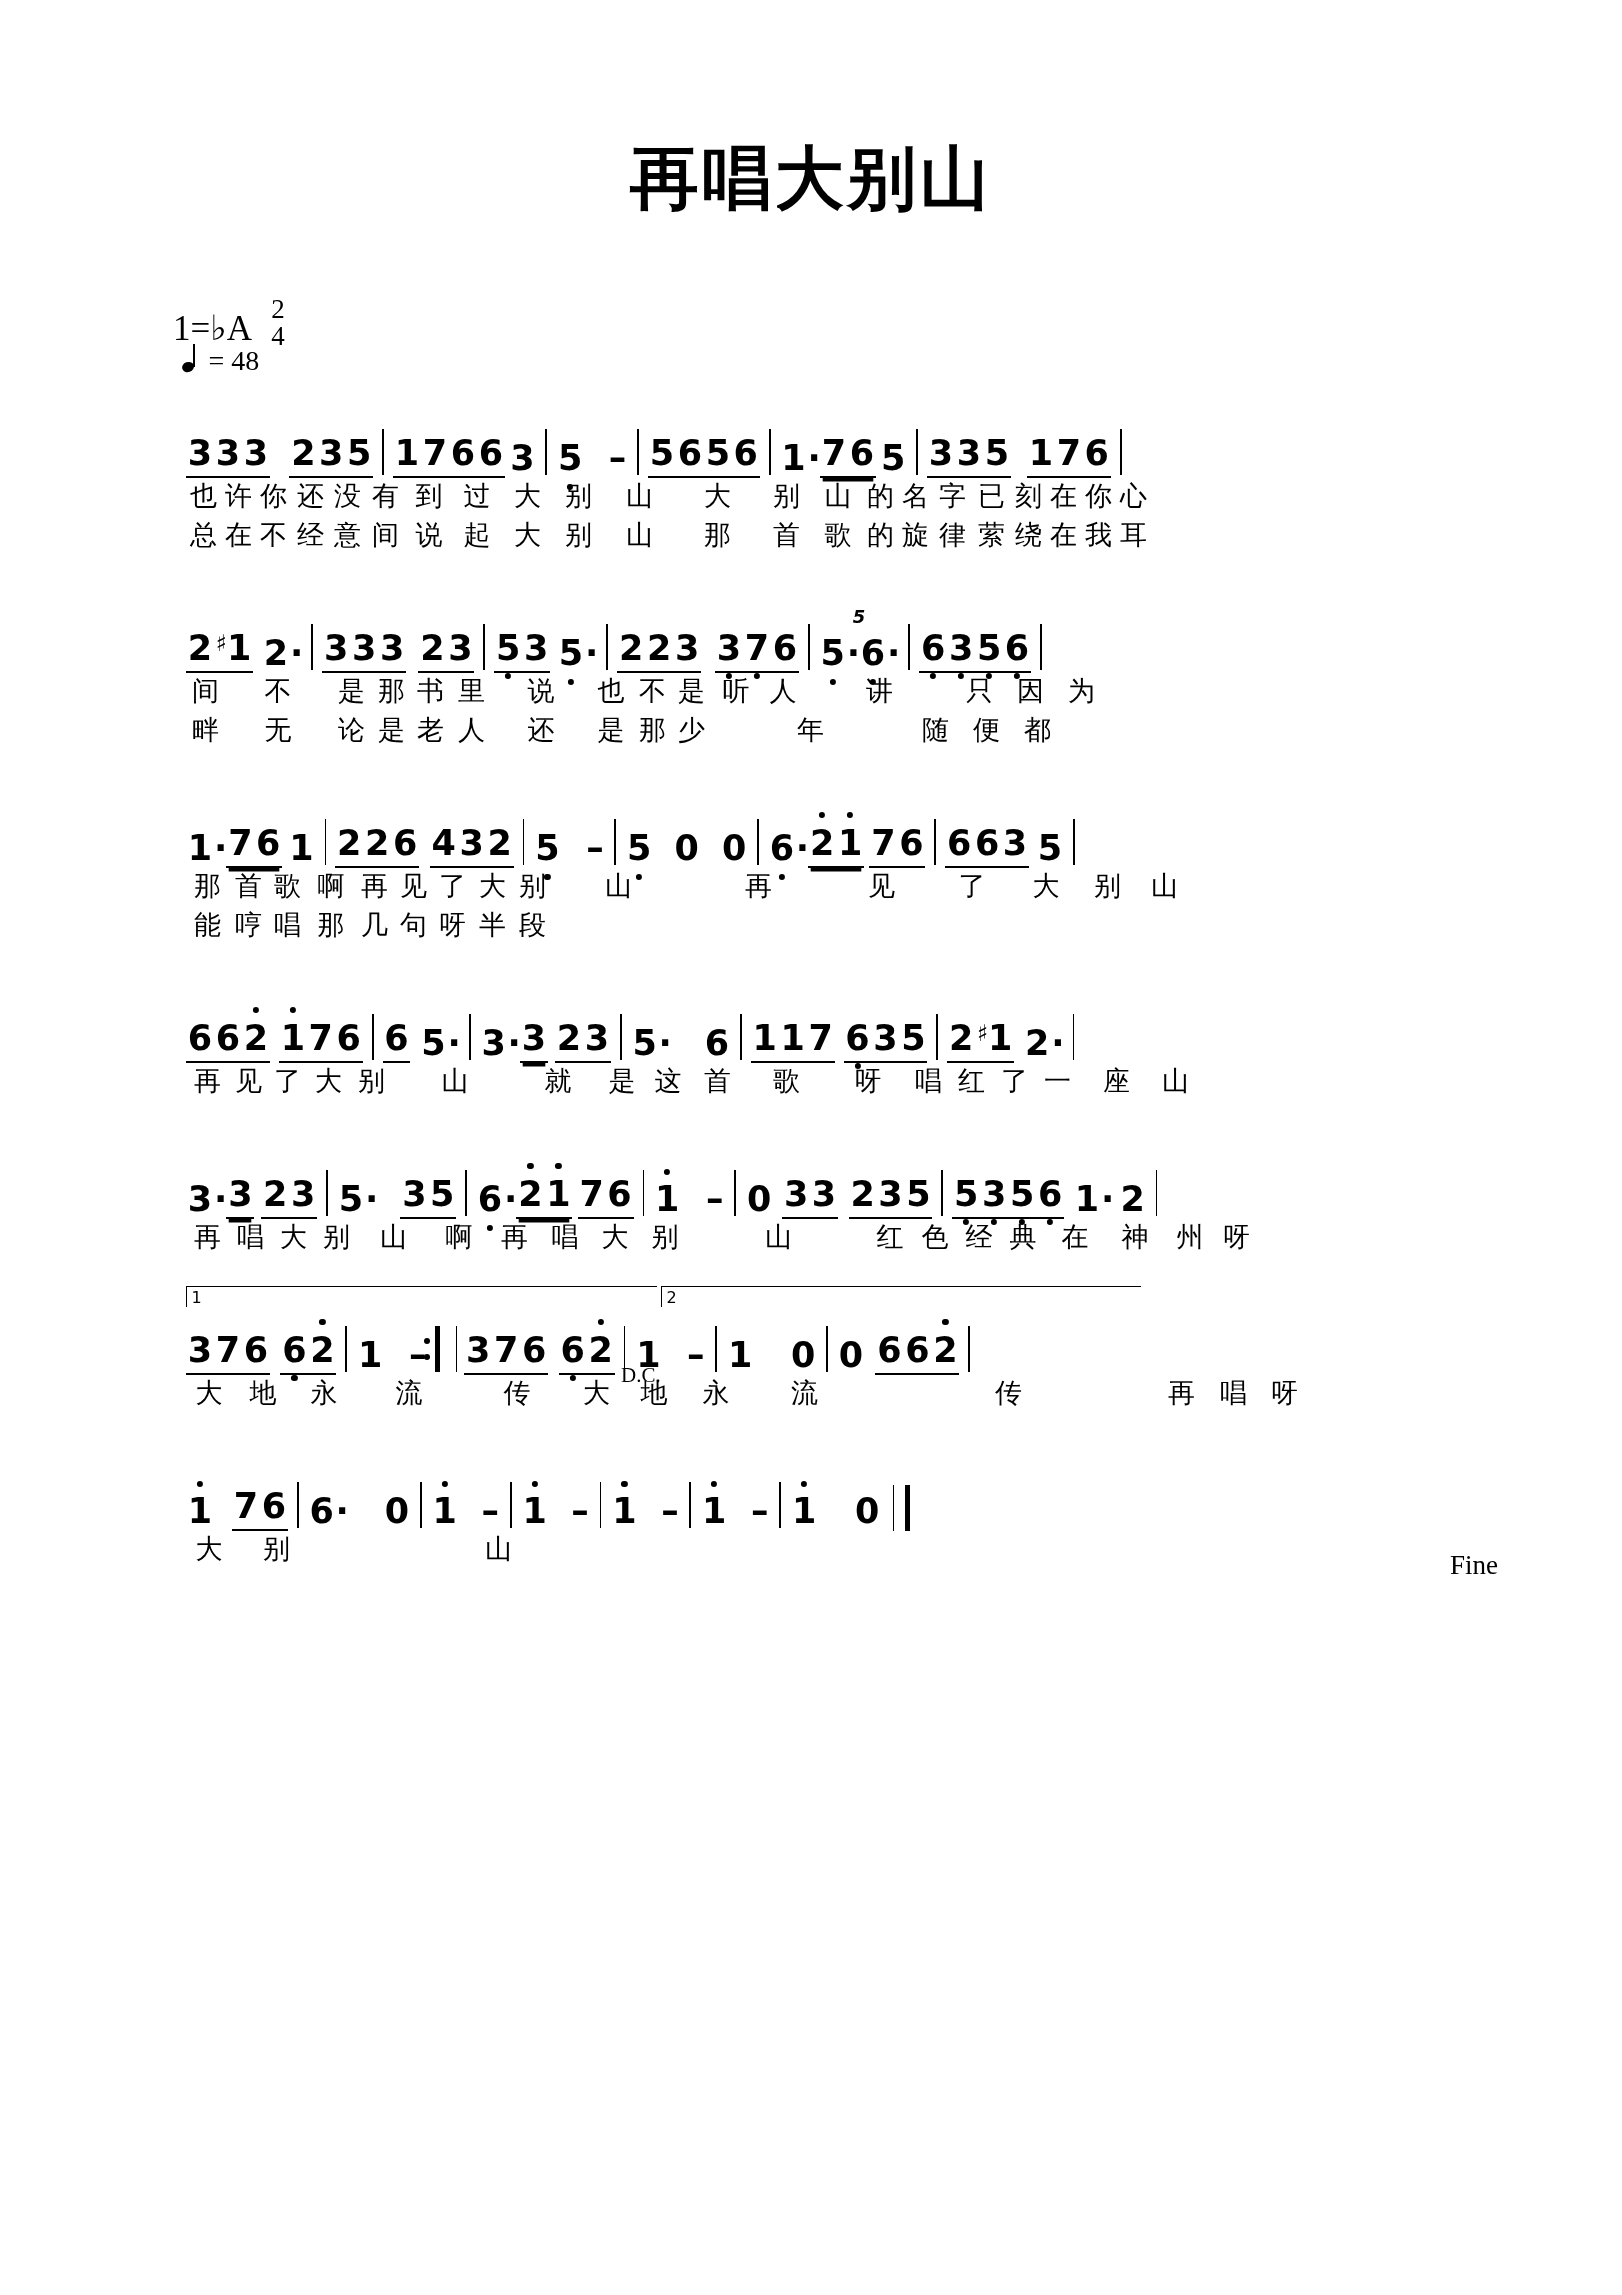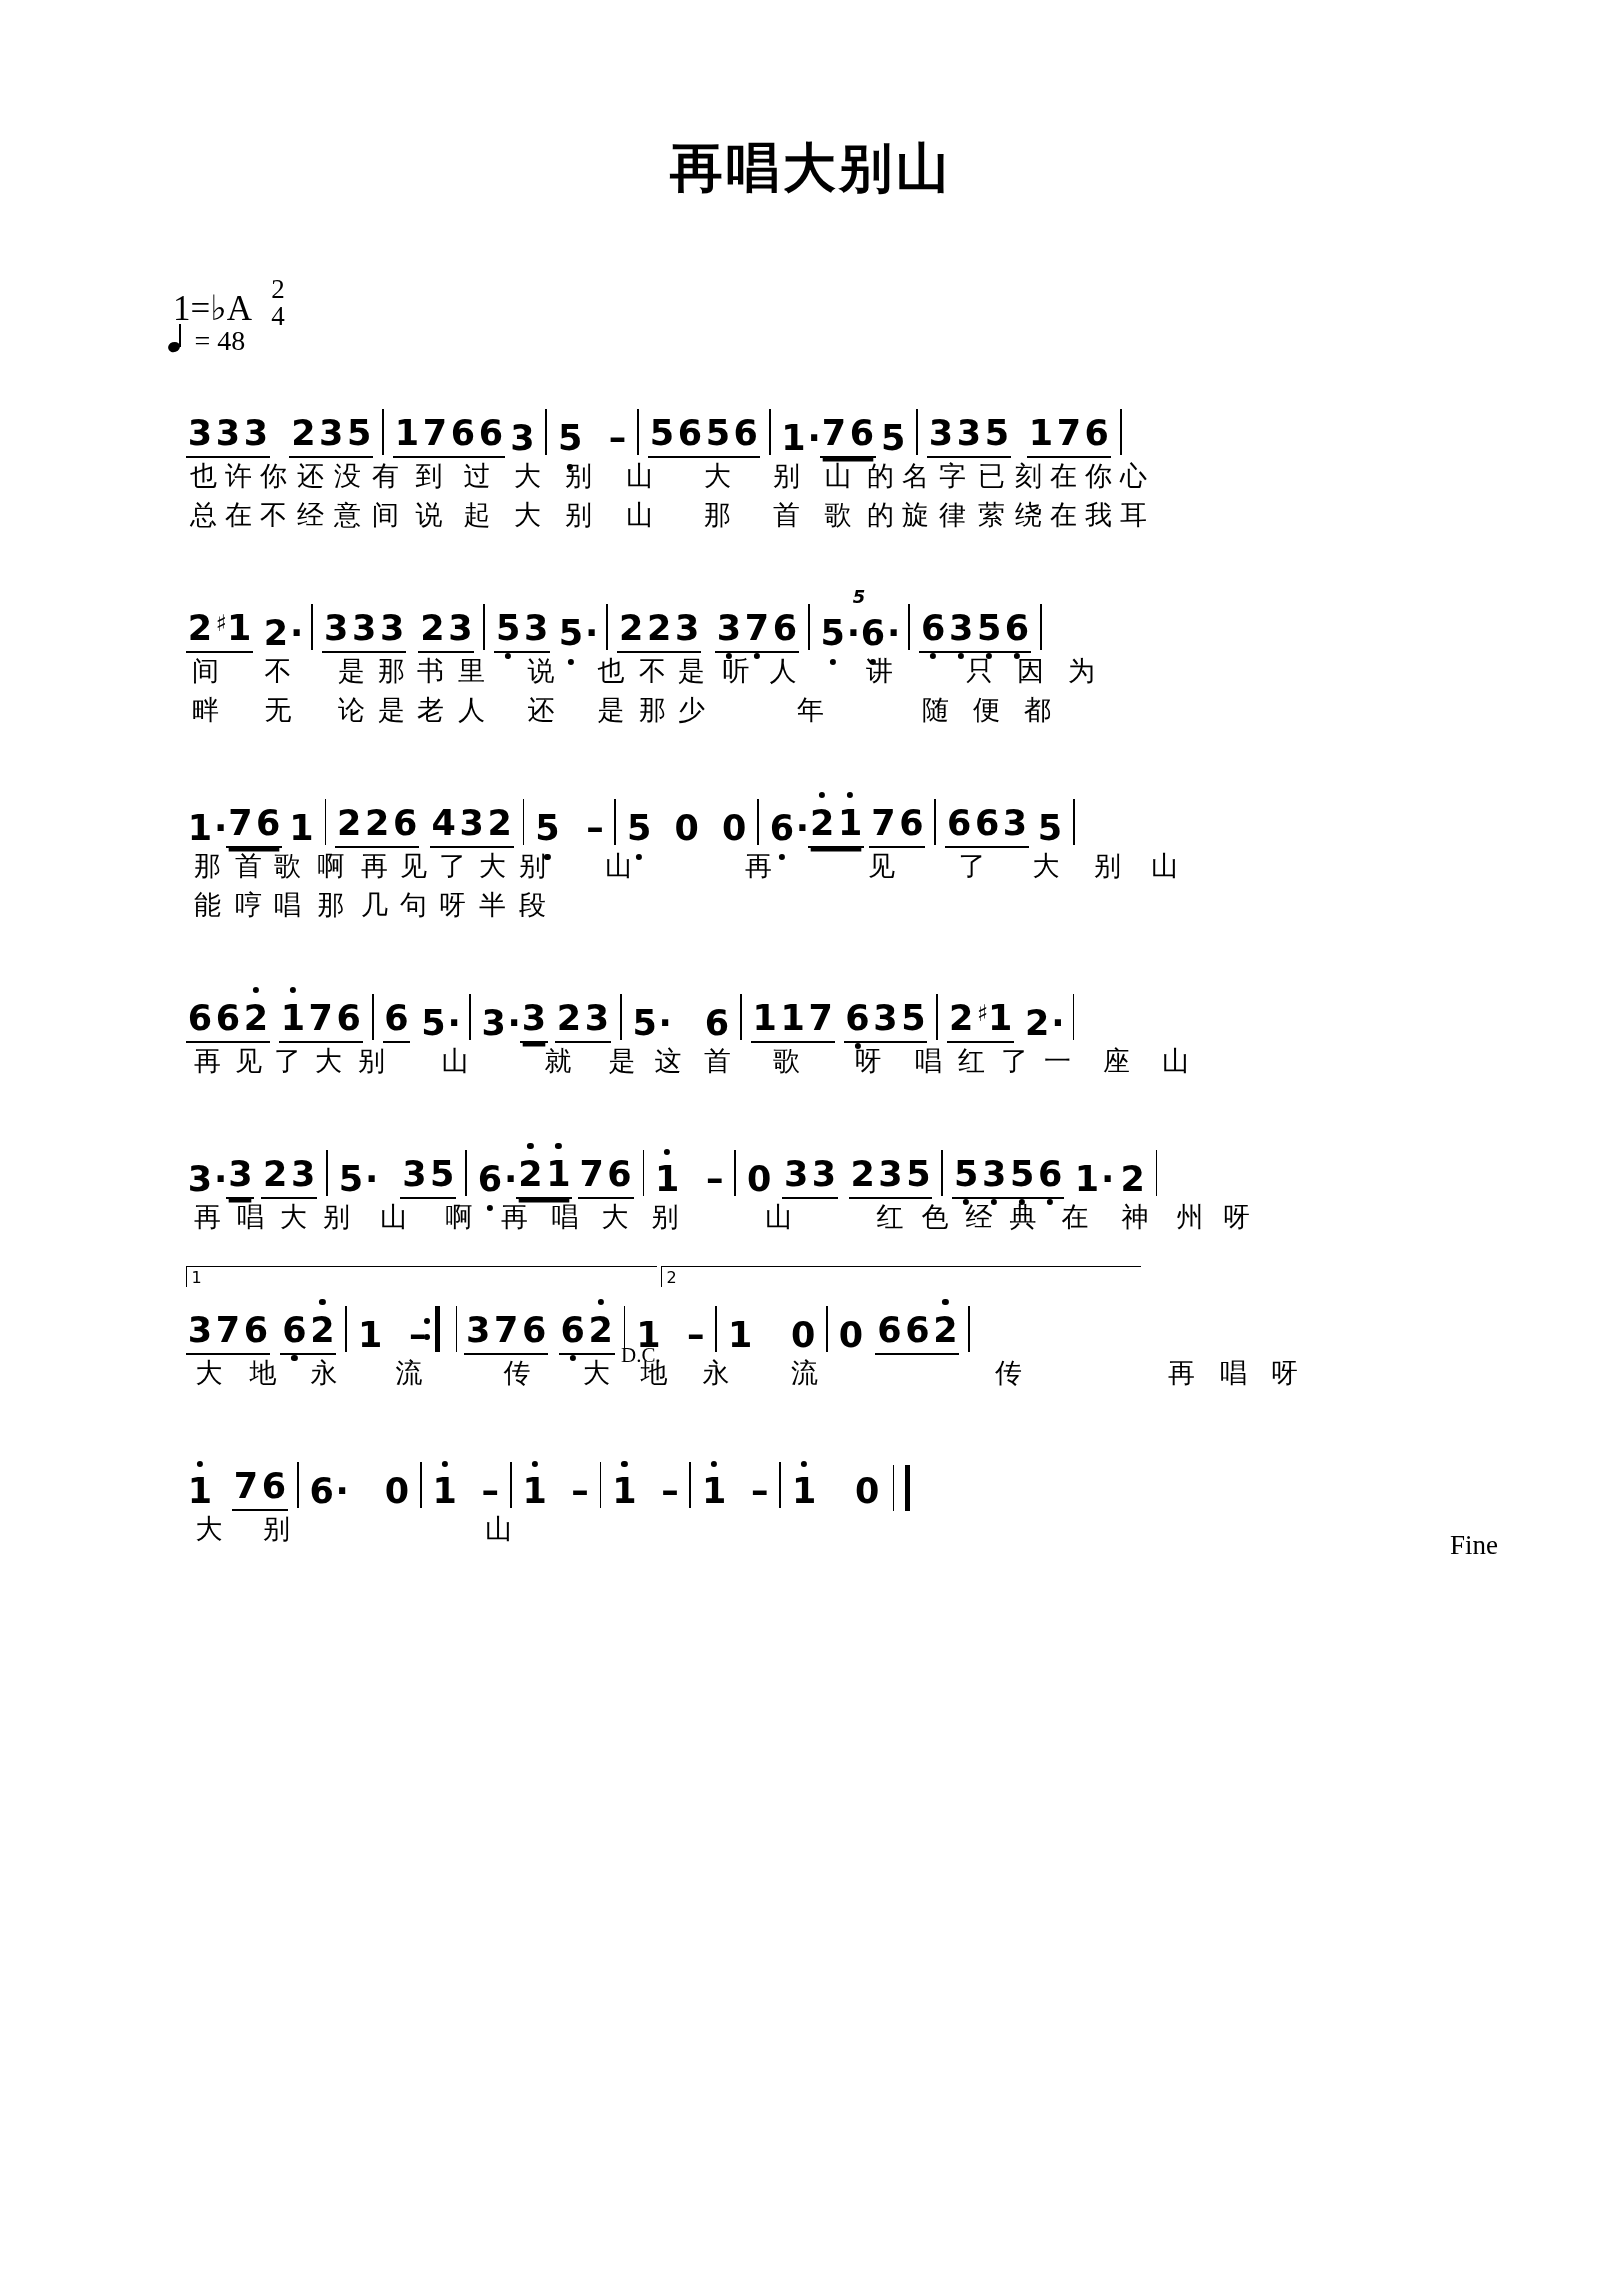--- a/index.html
+++ b/index.html
@@ -19,21 +19,21 @@
     position: relative;
     width: 1622px;
     height: 2295px;
     box-sizing: border-box;
     padding: 0;
   }
   .title {
     text-align: center;
     font-family: "DejaVu Sans", sans-serif;
     font-weight: bold;
-    font-size: 53px;
+    font-size: 69px;
     letter-spacing: 3.5px;
     margin-top: 133px;
   }
   .header-row {
     position: relative;
     height: 133px;
     margin-top: 53px;
   }
   .keysig {
     position: absolute;
@@ -49,21 +49,21 @@
     margin-left: 12.4px;
     text-align: center;
     line-height: 1.0;
     font-size: 27px;
   }
   .keysig .meter span {
     display: block;
   }
   .tempo {
     position: absolute;
-    left: 168px;
+    left: 182px;
     top: 67px;
     font-size: 28px;
     font-family: "Liberation Serif", serif;
     white-space: nowrap;
   }
   .tempo .notehead {
     display: inline-block;
     position: relative;
     width: 19.5px;
     height: 27px;

